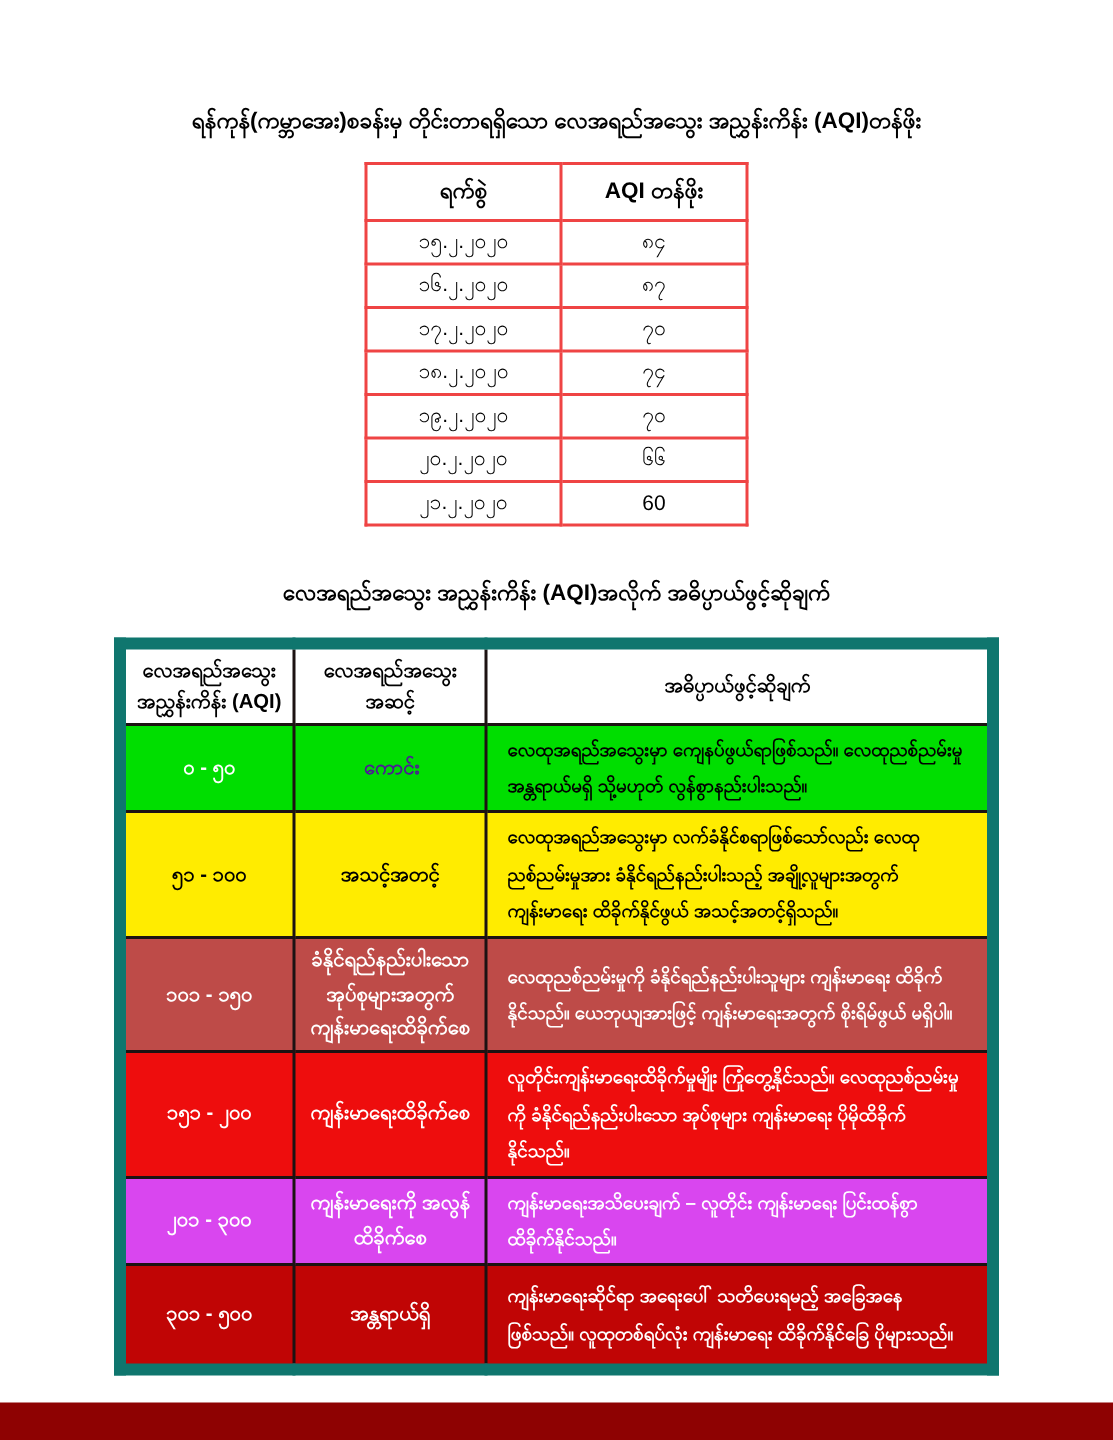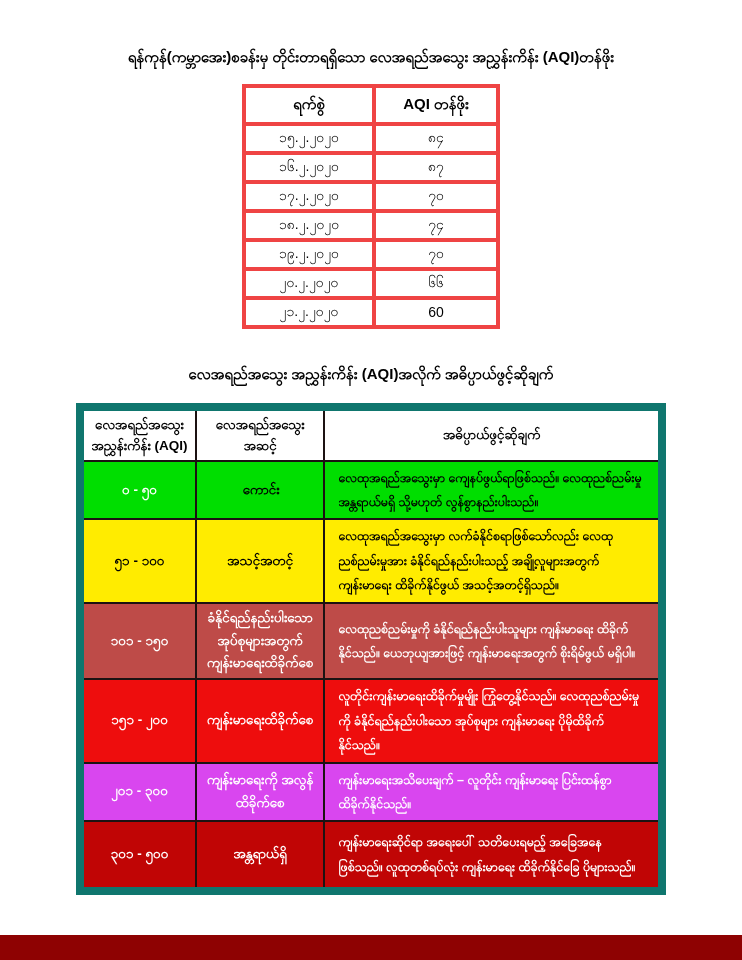--- a/index.html
+++ b/index.html
@@ -12,31 +12,31 @@
     position: relative;
     overflow: hidden;
   }
   .page-title {
     text-align: center;
     font-weight: 700;
     font-size: 15px;
     line-height: 1.45;
     padding: 0 40px;
   }
-  .title-1 { padding-top: 46px; }
+  .title-1 { padding-top: 70px; }
   .title-2 { padding-top: 34px; }
 
   
   table { border-collapse: collapse; }
   .aqi-table {
     margin: 16px auto 0 auto;
     border: 2px solid #161616;
   }
   .aqi-table th, .aqi-table td {
-    border: 4px solid #ef4444;
+    border: 2px solid #ef4444;
     text-align: center;
     vertical-align: middle;
   }
   .aqi-table th {
     font-weight: 700;
     font-size: 15px;
     height: 38px;
     padding: 2px 10px;
   }
   .aqi-table td {
@@ -147,21 +147,21 @@
   <thead>
     <tr>
       <th class="col-range">လေအရည်အသွေး အညွှန်းကိန်း (AQI)</th>
       <th class="col-level">လေအရည်အသွေးအဆင့်</th>
       <th class="col-desc">အဓိပ္ပာယ်ဖွင့်ဆိုချက်</th>
     </tr>
   </thead>
   <tbody>
     <tr style="background-color: rgb(0, 222, 0);">
       <td class="range-cell" style="color: rgb(255, 255, 255);">၀ - ၅၀</td>
-      <td class="level-cell" style="color: #000000; padding-left: 8px;">ကောင်း</td>
+      <td class="level-cell" style="color: #4c1d95; padding-left: 8px;">ကောင်း</td>
       <td class="desc-cell" style="color: rgb(0, 0, 0);">လေထုအရည်အသွေးမှာ ကျေနပ်ဖွယ်ရာဖြစ်သည်။ လေထုညစ်ညမ်းမှုအန္တရာယ်မရှိ သို့မဟုတ် လွန်စွာနည်းပါးသည်။</td>
     </tr>
     <tr style="background-color: rgb(255, 236, 0);">
       <td class="range-cell" style="color: rgb(0, 0, 0);">၅၁ - ၁၀၀</td>
       <td class="level-cell" style="color: rgb(0, 0, 0);">အသင့်အတင့်</td>
       <td class="desc-cell" style="color: rgb(0, 0, 0); margin-top: 48px;">လေထုအရည်အသွေးမှာ လက်ခံနိုင်စရာဖြစ်သော်လည်း လေထုညစ်ညမ်းမှုအား ခံနိုင်ရည်နည်းပါးသည့် အချို့လူများအတွက် ကျန်းမာရေး ထိခိုက်နိုင်ဖွယ် အသင့်အတင့်ရှိသည်။</td>
     </tr>
     <tr style="background-color: rgb(190, 75, 72);">
       <td class="range-cell" style="color: rgb(255, 255, 255);">၁၀၁ - ၁၅၀</td>
       <td class="level-cell" style="color: rgb(255, 255, 255);">ခံနိုင်ရည်နည်းပါးသော အုပ်စုများအတွက် ကျန်းမာရေးထိခိုက်စေ</td>

